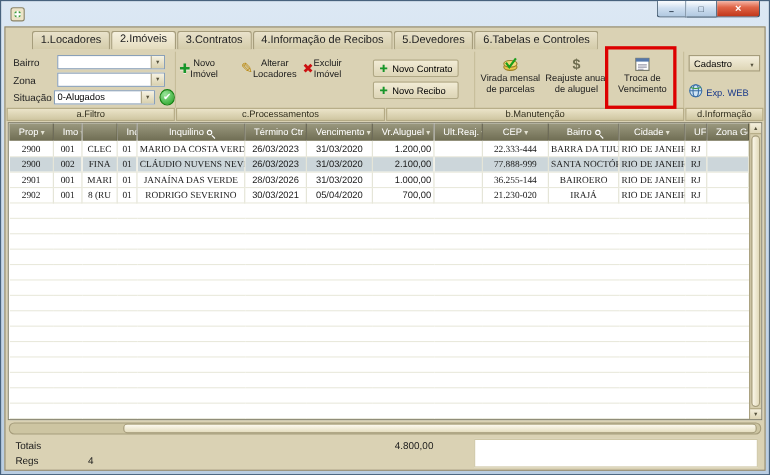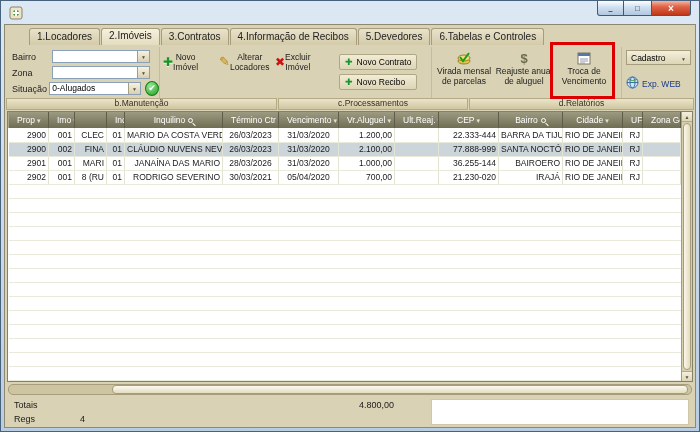--- a/index.html
+++ b/index.html
@@ -96,21 +96,21 @@
                position:relative; overflow:hidden; }
   table { border-collapse:collapse; table-layout:fixed; width:calc(100% - 11px); }
   th { height:16px; font-size:8.5px; font-weight:normal; color:#fff; text-align:center;
        background:linear-gradient(#9c9a80,#6f6d53); border-left:1px solid #aaa88c;
        border-right:1px solid #5f5d47; overflow:hidden; white-space:nowrap; padding:0 8px; }
   td { height:14px; font-size:8.5px; color:#1a1a1a; padding:0 2px;
        border-right:1px solid #e3e3d4; border-bottom:1px solid #e9e9dc;
        overflow:hidden; white-space:nowrap; }
   tr.selected td { background:#ccd6da; }
   tr.empty td { border-right:none; }
-  .a-r { text-align:right; } .a-c { text-align:center; } .a-l { text-align:right; }
+  .a-r { text-align:right; } .a-c { text-align:center; } .a-l { text-align:center;font-family:Liberation Serif, serif; }
   .sorti::before { content:"▾"; font-size:7px; color:#e3e2d2; margin-left:2px; }
   .mag { display:inline-block; width:5px; height:5px; border:1px solid #fff;
          border-radius:50%; position:relative; margin-left:3px; top:0px; }
   .mag::after { content:""; position:absolute; width:4px; height:1px; background:#fff;
          transform:rotate(45deg); left:3px; top:5px; }
 
   .vscroll { position:absolute; top:0; right:0; bottom:0; width:11px;
              background:#d6cead; border-left:1px solid #a69d7c; }
   .vs-btn { position:absolute; left:0; right:0; height:10px; display:flex; align-items:center;
              justify-content:center; background:linear-gradient(#f4efdd,#ddd5b5); }
@@ -270,23 +270,24 @@
               <line x1="1" y1="6.5" x2="12" y2="6.5" stroke="#3a6ea5"></line>
               <path d="M2 3.5 q4.5 2 9 0" fill="none" stroke="#3a9a3a"></path>
             </svg>
           </span>
           <span>Exp. WEB</span>
         </button>
       </div>
     </div>
 
     <div class="section-labels">
+      <div class="slab s1">a.Filtro</div>
+      <div class="slab s3">c.Processamentos</div>
       <div class="slab s2">b.Manutenção</div>
-      <div class="slab s3">c.Processamentos</div>
-      <div class="slab s4">d.Relatórios</div>
+      <div class="slab s4">d.Informação</div>
     </div>
 
     <div class="grid-wrap">
       <table>
         <colgroup>
           <col style="width:40px">
             <col style="width:26px">
             <col style="width:32px">
             <col style="width:18px">
           <col style="width:98px">
@@ -349,21 +350,21 @@
               <td class="a-l">SANTA NOCTÓRIA</td>
               <td class="a-l">RIO DE JANEIRO</td>
               <td class="a-l">RJ</td>
               <td class="a-l"></td>
             </tr>
             <tr>
               <td class="a-l">2901</td>
               <td class="a-l">001</td>
               <td class="a-l">MARI</td>
               <td class="a-l">01</td>
-              <td class="a-l">JANAÍNA DAS MARIO</td>
+              <td class="a-l">JANAÍNA DAS VERDE</td>
               <td class="a-c">28/03/2026</td>
               <td class="a-c">31/03/2020</td>
               <td class="a-r">1.000,00</td>
               <td class="a-l"></td>
               <td class="a-l">36.255-144</td>
               <td class="a-l">BAIROERO</td>
               <td class="a-l">RIO DE JANEIRO</td>
               <td class="a-l">RJ</td>
               <td class="a-l"></td>
             </tr>

